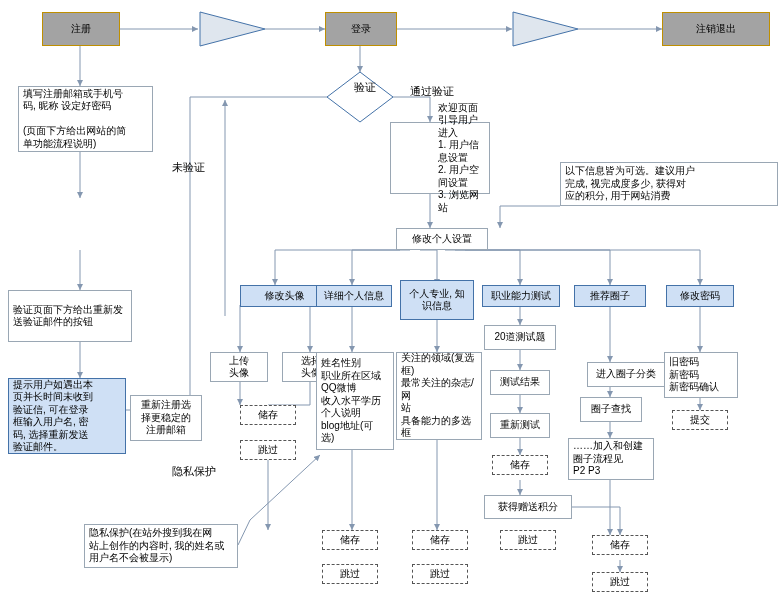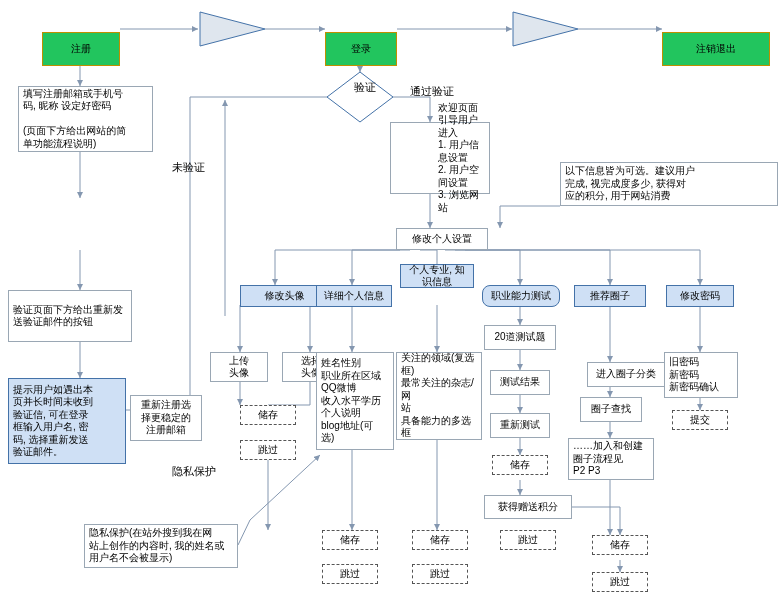--- a/index.html
+++ b/index.html
@@ -32,23 +32,22 @@
     display: flex;
     align-items: center;
     justify-content: center;
     text-align: center;
     font-size: 10px;
     line-height: 1.25;
     color: #000;
     white-space: pre-line;
   }
   .n-gold {
-    background: #22c55e;
+    background: #a3a3a3;
     border: 1px solid #bf8f00;
-    margin-top: 20px;
   }
   .n-blue {
     background: #cfe0f5;
     border: 1px solid #4472a8;
   }
   .n-white {
     background: #ffffff;
     border: 1px solid #9aa7b4;
   }
   .n-dashed {
@@ -170,21 +169,21 @@
   <div class="label" style="left:410px;top:84px;">通过验证</div>
   <div class="label" style="left:172px;top:160px;">未验证</div>
 
   <div class="node n-white n-left" style="left:18px;top:86px;width:135px;height:66px;">填写注册邮箱或手机号
 码,  昵称  设定好密码
 
 (页面下方给出网站的简
 单功能流程说明)</div>
   <div class="node n-white n-left" style="left:8px;top:290px;width:124px;height:52px;">验证页面下方给出重新发
 送验证邮件的按钮</div>
-  <div class="node n-blue n-left" style="left:8px;top:378px;width:118px;height:86px;">提示用户如遇出本
+  <div class="node n-blue n-left" style="left:8px;top:378px;width:118px;height:76px;">提示用户如遇出本
 页并长时间未收到
 验证信, 可在登录
 框输入用户名, 密
 码, 选择重新发送
 验证邮件。</div>
   <div class="node n-white n-center-pad" style="left:130px;top:395px;width:72px;height:46px;">重新注册选
 择更稳定的
 注册邮箱</div>
 
   <div class="node n-white n-left" style="left:390px;top:122px;width:100px;height:72px;padding-left:47px;">欢迎页面
@@ -192,23 +191,23 @@
 1. 用户信息设置
 2. 用户空间设置
 3. 浏览网站</div>
   <div class="node n-white n-left" style="left:560px;top:162px;width:218px;height:44px;">以下信息皆为可选。建议用户
 完成, 视完成度多少, 获得对
 应的积分, 用于网站消费</div>
   <div class="node n-white" style="left:396px;top:228px;width:92px;height:22px;">修改个人设置</div>
 
   <div class="node n-blue" style="left:240px;top:285px;width:89px;height:22px;">修改头像</div>
   <div class="node n-blue" style="left:316px;top:285px;width:76px;height:22px;">详细个人信息</div>
-  <div class="node n-blue" style="left:400px;top:264px;width:74px;height:24px;">个人专业, 知
+  <div class="node n-blue" style="left:400px;top:280px;width:74px;height:40px;">个人专业, 知
 识信息</div>
-  <div class="node n-blue" style="left:482px;top:285px;width:78px;height:22px;border-radius:8px;">职业能力测试</div>
+  <div class="node n-blue" style="left:482px;top:285px;width:78px;height:22px;">职业能力测试</div>
   <div class="node n-blue" style="left:574px;top:285px;width:72px;height:22px;">推荐圈子</div>
   <div class="node n-blue" style="left:666px;top:285px;width:68px;height:22px;">修改密码</div>
 
   <div class="node n-white" style="left:210px;top:352px;width:58px;height:30px;">上传
 头像</div>
   <div class="node n-white" style="left:282px;top:352px;width:58px;height:30px;">选择
 头像</div>
   <div class="node n-dashed" style="left:240px;top:405px;width:56px;height:20px;">储存</div>
   <div class="node n-dashed" style="left:240px;top:440px;width:56px;height:20px;">跳过</div>
 

